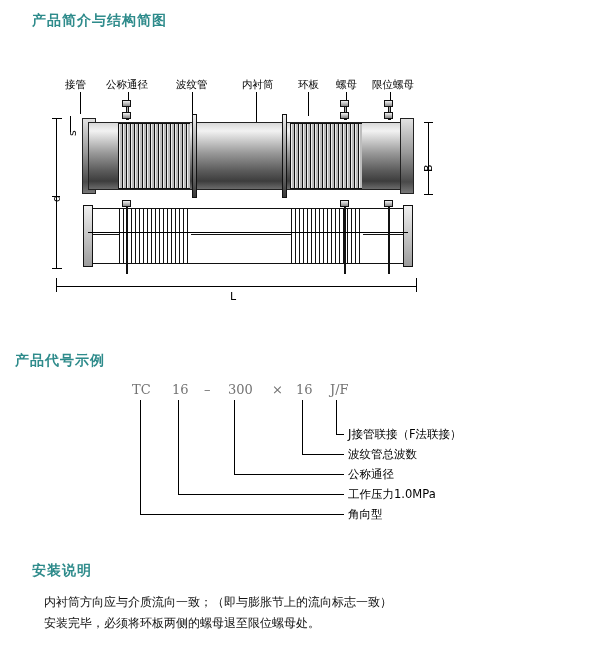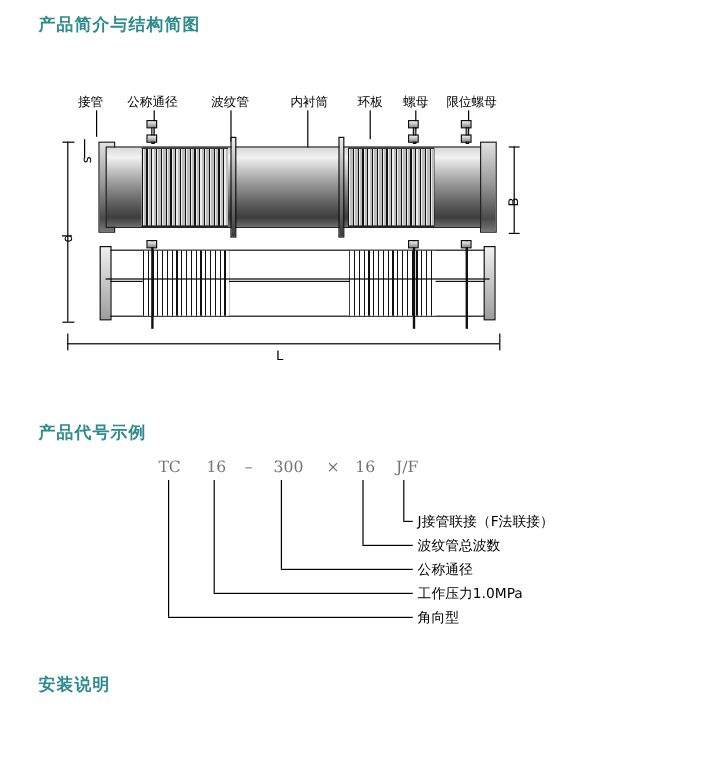--- a/index.html
+++ b/index.html
@@ -15,21 +15,21 @@
 
   .section-title{
     position:absolute;
     font-size:14px;
     font-weight:bold;
     color:#2e8b8b;
     letter-spacing:1px;
     white-space:nowrap;
   }
   #t1{left:32px;top:12px;}
-  #t2{left:32px;top:352px;}
+  #t2{left:15px;top:352px;}
   #t3{left:32px;top:562px;}
 
   
   .diagram{position:absolute;left:40px;top:60px;width:520px;height:260px;}
 
   .callout-label{
     position:absolute;
     font-size:10.5px;
     color:#000;
     white-space:nowrap;
@@ -248,14 +248,18 @@
 
     <div class="code-desc" style="left:348px;top:49px;">J接管联接（F法联接）</div>
     <div class="code-desc" style="left:348px;top:69px;">波纹管总波数</div>
     <div class="code-desc" style="left:348px;top:89px;">公称通径</div>
     <div class="code-desc" style="left:348px;top:109px;">工作压力1.0MPa</div>
     <div class="code-desc" style="left:348px;top:129px;">角向型</div>
   </div>
 
   <div class="section-title" id="t3">安装说明</div>
 
+  <div class="notes">
+    <div>内衬筒方向应与介质流向一致；（即与膨胀节上的流向标志一致）</div>
+    <div>安装完毕，必须将环板两侧的螺母退至限位螺母处。</div>
+  </div>
 
 </div>
 
 </body></html>

